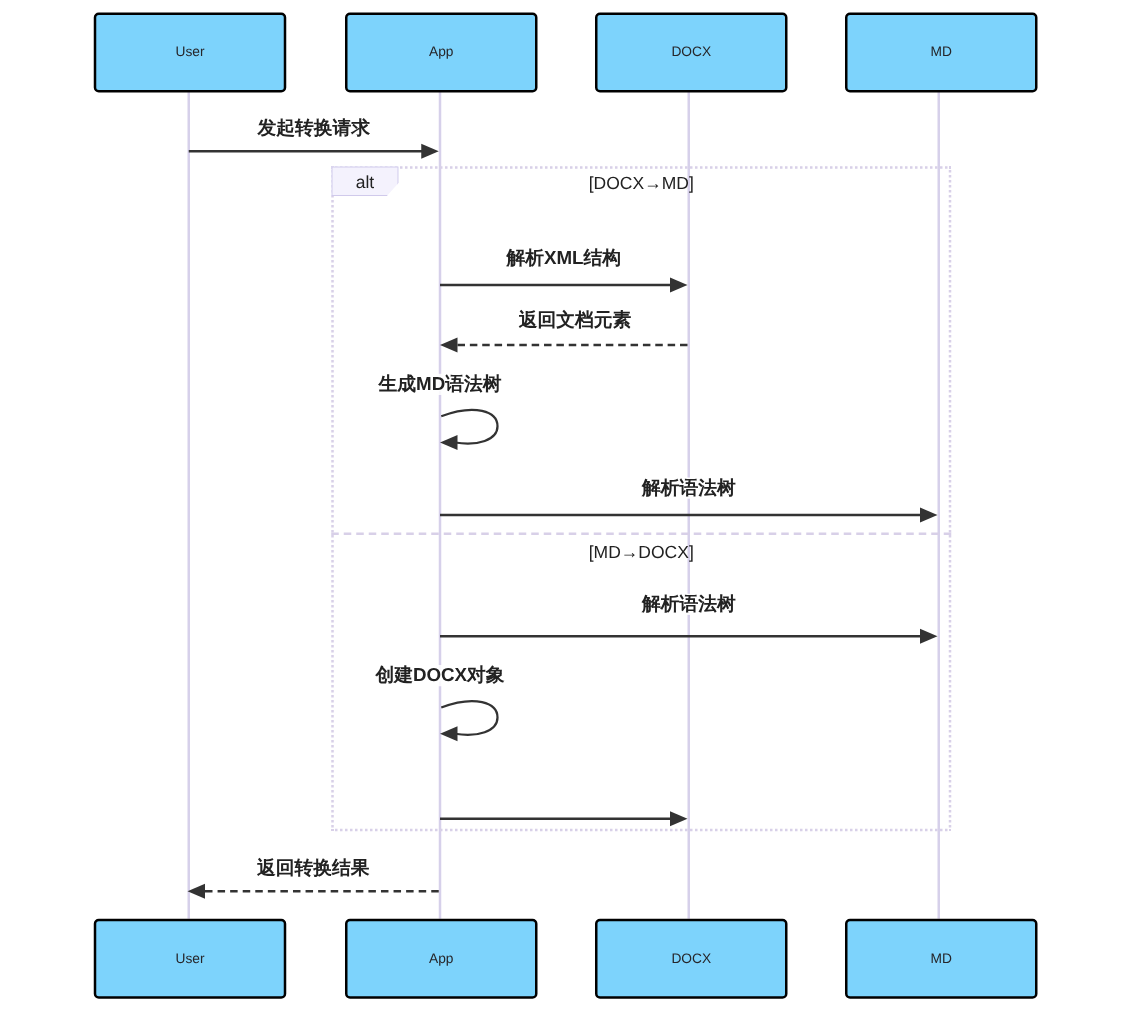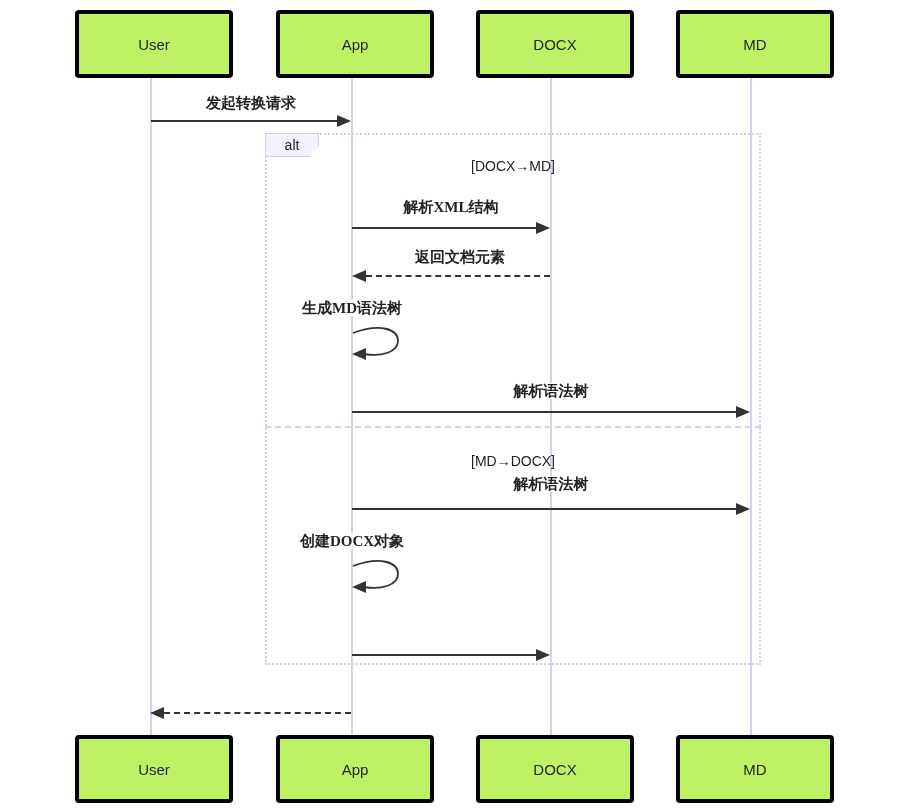--- a/index.html
+++ b/index.html
@@ -2,35 +2,35 @@
 <html><head>
 <meta charset="utf-8">
 <style>
   html,body{margin:0;padding:0;background:#ffffff;}
   body{font-family:"Liberation Sans", sans-serif;}
   .stage{position:relative;width:902px;height:808px;background:#ffffff;overflow:hidden;}
 
   
   .actor{
     position:absolute;width:150px;height:60px;
-    background:#bef264;border:4px solid #000000;border-radius:4px;
+    background:#7dd3fc;border:2px solid #000000;border-radius:4px;
     display:flex;align-items:center;justify-content:center;
-    font-size:15px;color:#26262a;box-shadow:0 0 0 0 transparent;
+    font-size:11px;color:#26262a;box-shadow:0 0 0 0 transparent;
   }
 
   
   .lifeline{position:absolute;width:2px;top:72px;height:663px;background:#d6d0ea;}
 
   
   .msg-label{
     position:absolute;height:24px;line-height:24px;text-align:center;
     font-size:15px;font-weight:bold;color:#222;
     text-shadow:1px 1px 0 #fff,-1px -1px 0 #fff,1px -1px 0 #fff,-1px 1px 0 #fff;
   }
-  .msg-label .bg{background:rgba(255,255,255,.85);padding:0 3px;font-family:Liberation Serif, serif;}
+  .msg-label .bg{background:rgba(255,255,255,.85);padding:0 3px;}
 
   
   .msg-line{position:absolute;height:0;border-top:2px solid #333;}
   .msg-line.dashed{border-top:2px dashed #333;}
 
   
   .arrow{position:absolute;width:0;height:0;border-style:solid;}
   .arrow.right{border-width:6px 0 6px 14px;border-color:transparent transparent transparent #333;}
   .arrow.left{border-width:6px 14px 6px 0;border-color:transparent #333 transparent transparent;}
 
@@ -38,21 +38,21 @@
   .alt-frame{position:absolute;left:265px;top:133px;width:496px;height:532px;border:2px dotted #d8d0e8;box-sizing:border-box;}
   .alt-divider{position:absolute;left:265px;top:426px;width:496px;height:0;border-top:2px dashed #d8d0e8;}
   .alt-tab{
     position:absolute;left:265px;top:133px;width:54px;height:24px;
     background:#f4f2fd;border:1px solid #d0caeb;box-sizing:border-box;
     clip-path:polygon(0 0,100% 0,100% 55%,82% 100%,0 100%);
     font-size:14px;color:#222;display:flex;align-items:center;justify-content:center;
   }
   .alt-cond{
     position:absolute;left:265px;width:496px;height:20px;line-height:20px;
-    text-align:center;font-size:14px;color:#222;margin-top:20px;
+    text-align:center;font-size:14px;color:#222;
   }
 
   .selfloop{position:absolute;}
 </style>
 </head>
 <body>
 
 <div class="stage">
 
   <div class="lifeline" style="left:150px"></div>
@@ -107,20 +107,21 @@
 
   <div class="msg-label" style="left:272px;top:529px;width:160px"><span class="bg">创建DOCX对象</span></div>
   <svg class="selfloop" style="left:352px;top:559px" width="54" height="36">
     <path d="M1,7 C28,-3 46,3 46,15 C46,26 30,31 12,28" fill="none" stroke="#333" stroke-width="1.8"></path>
     <polygon points="14,22 0,28 14,34" fill="#333"></polygon>
   </svg>
 
   <div class="msg-line" style="left:352px;top:654px;width:186px"></div>
   <div class="arrow right" style="left:536px;top:649px"></div>
 
+  <div class="msg-label" style="left:150px;top:683px;width:201px"><span class="bg">返回转换结果</span></div>
   <div class="msg-line dashed" style="left:164px;top:712px;width:187px"></div>
   <div class="arrow left" style="left:150px;top:707px"></div>
 
   <div class="actor" style="left:75px;top:735px">
       <span>User</span>
     </div>
   <div class="actor" style="left:276px;top:735px">
       <span>App</span>
     </div>
   <div class="actor" style="left:476px;top:735px">

